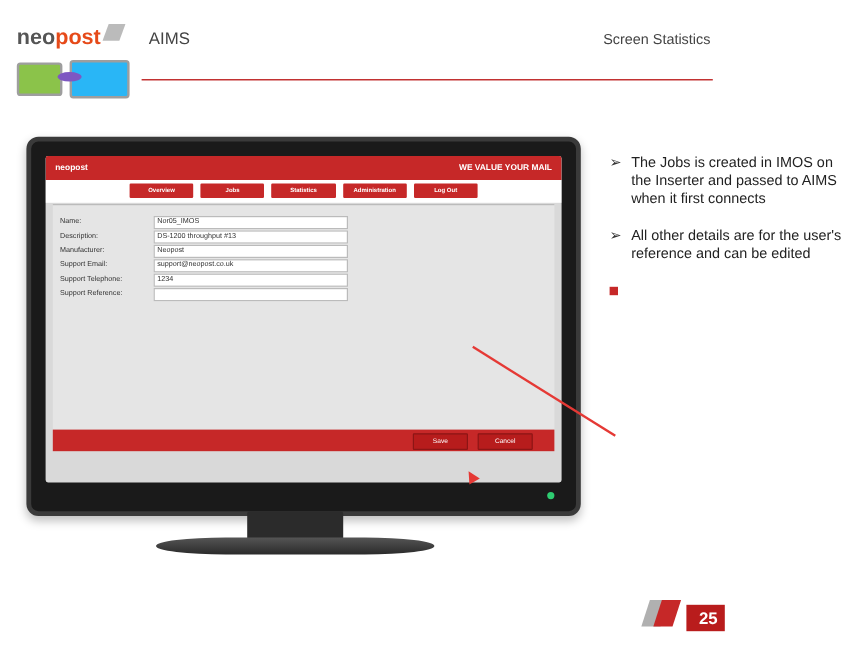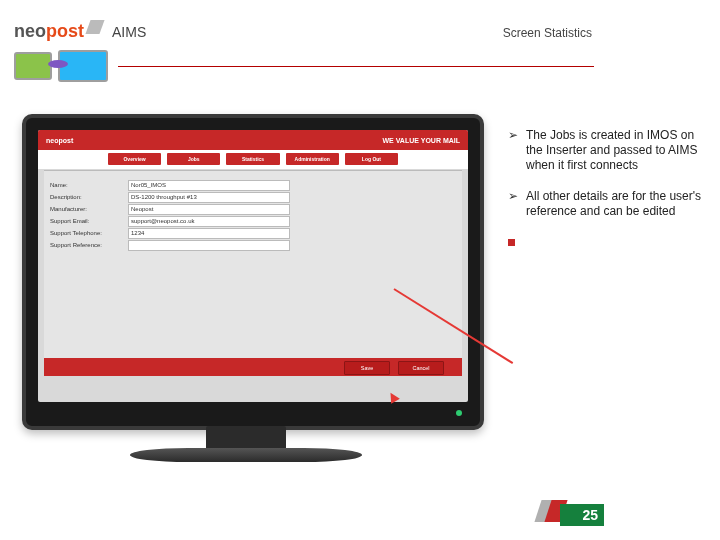--- a/index.html
+++ b/index.html
@@ -1,21 +1,21 @@
 <!DOCTYPE html>
 <html><head>
 <meta charset="utf-8">
 <style>
   html,body{margin:0;padding:0;width:720px;height:540px;font-family:Verdana,Arial,sans-serif;background:#fff;overflow:hidden}
   .page{position:relative;width:604px;height:540px}
   
   .logo{position:absolute;left:14px;top:20px;font-size:18px;font-weight:bold;color:#555}
   .logo .orange{color:#e64a19}
   .logo .ic{display:inline-block;width:14px;height:14px;background:#bbb;margin-left:4px;transform:skewX(-20deg);vertical-align:3px}
-  .aims{position:absolute;left:112px;top:24px;font-size:14px;color:#444}
+  .aims{position:absolute;left:124px;top:24px;font-size:14px;color:#444}
   .screen-sim{position:absolute;right:12px;top:26px;font-size:12px;color:#444}
   .title{position:absolute;right:12px;top:42px;font-size:18px;color:#b30000}
   .title-underline{position:absolute;left:118px;right:10px;top:66px;height:1px;background:#b30000}
   
   .deco{position:absolute;left:14px;top:48px;width:92px;height:38px;border-radius:3px;}
   .deco .a{position:absolute;left:0;top:4px;width:34px;height:24px;background:#8bc34a;border:2px solid #9e9e9e;border-radius:3px}
   .deco .b{position:absolute;left:44px;top:2px;width:46px;height:28px;background:#29b6f6;border:2px solid #9e9e9e;border-radius:3px}
   .deco .c{position:absolute;left:34px;top:12px;width:20px;height:8px;background:#7e57c2;border-radius:50%}
   
   .bullets{position:absolute;left:508px;top:128px;width:200px;font-size:12px;color:#222;line-height:1.25}
@@ -40,21 +40,21 @@
   .footer .btn{position:absolute;height:12px;top:3px;background:#b71c1c;border:1px solid #8c1515;border-radius:1px;color:#fff;font-size:5.5px;text-align:center;line-height:12px}
   .btn.save{right:72px;width:44px}
   .btn.cancel{right:18px;width:44px}
   .monitor .strip{position:absolute;left:12px;right:12px;bottom:6px;height:14px;display:flex;align-items:center;justify-content:flex-end;gap:6px;color:#666;font-size:7px;padding-right:6px}
   .dot{width:6px;height:6px;border-radius:50%;background:#2ecc71}
   
   .arrow-line{position:absolute;left:394px;top:288px;width:140px;height:2px;background:#e53935;transform:rotate(32deg);transform-origin:left center}
   .arrow-head{position:absolute;left:388px;top:392px;width:0;height:0;border-right:10px solid #e53935;border-top:5px solid transparent;border-bottom:5px solid transparent;transform:rotate(60deg)}
   
   .confid{position:absolute;left:8px;bottom:10px;font-size:10px;color:#444}
-  .pagenum{position:absolute;right:0;bottom:14px;background:#15803d;color:#fff;font-size:14px;font-weight:bold;padding:3px 6px 3px 22px}
+  .pagenum{position:absolute;right:0;bottom:14px;background:#b91c1c;color:#fff;font-size:14px;font-weight:bold;padding:3px 6px 3px 10px}
   .cornerlogo{position:absolute;right:34px;bottom:14px;width:32px;height:26px}
   .cornerlogo::before{content:"";position:absolute;left:0;top:0;width:16px;height:22px;background:#b0b0b0;transform:skewX(-18deg)}
   .cornerlogo::after{content:"";position:absolute;left:10px;top:0;width:16px;height:22px;background:#c62828;transform:skewX(-18deg)}
 </style>
 </head>
 <body>
 
 <div class="page">
   <div class="logo">
     <span>neo</span><span class="orange">post</span><span class="ic"></span>

